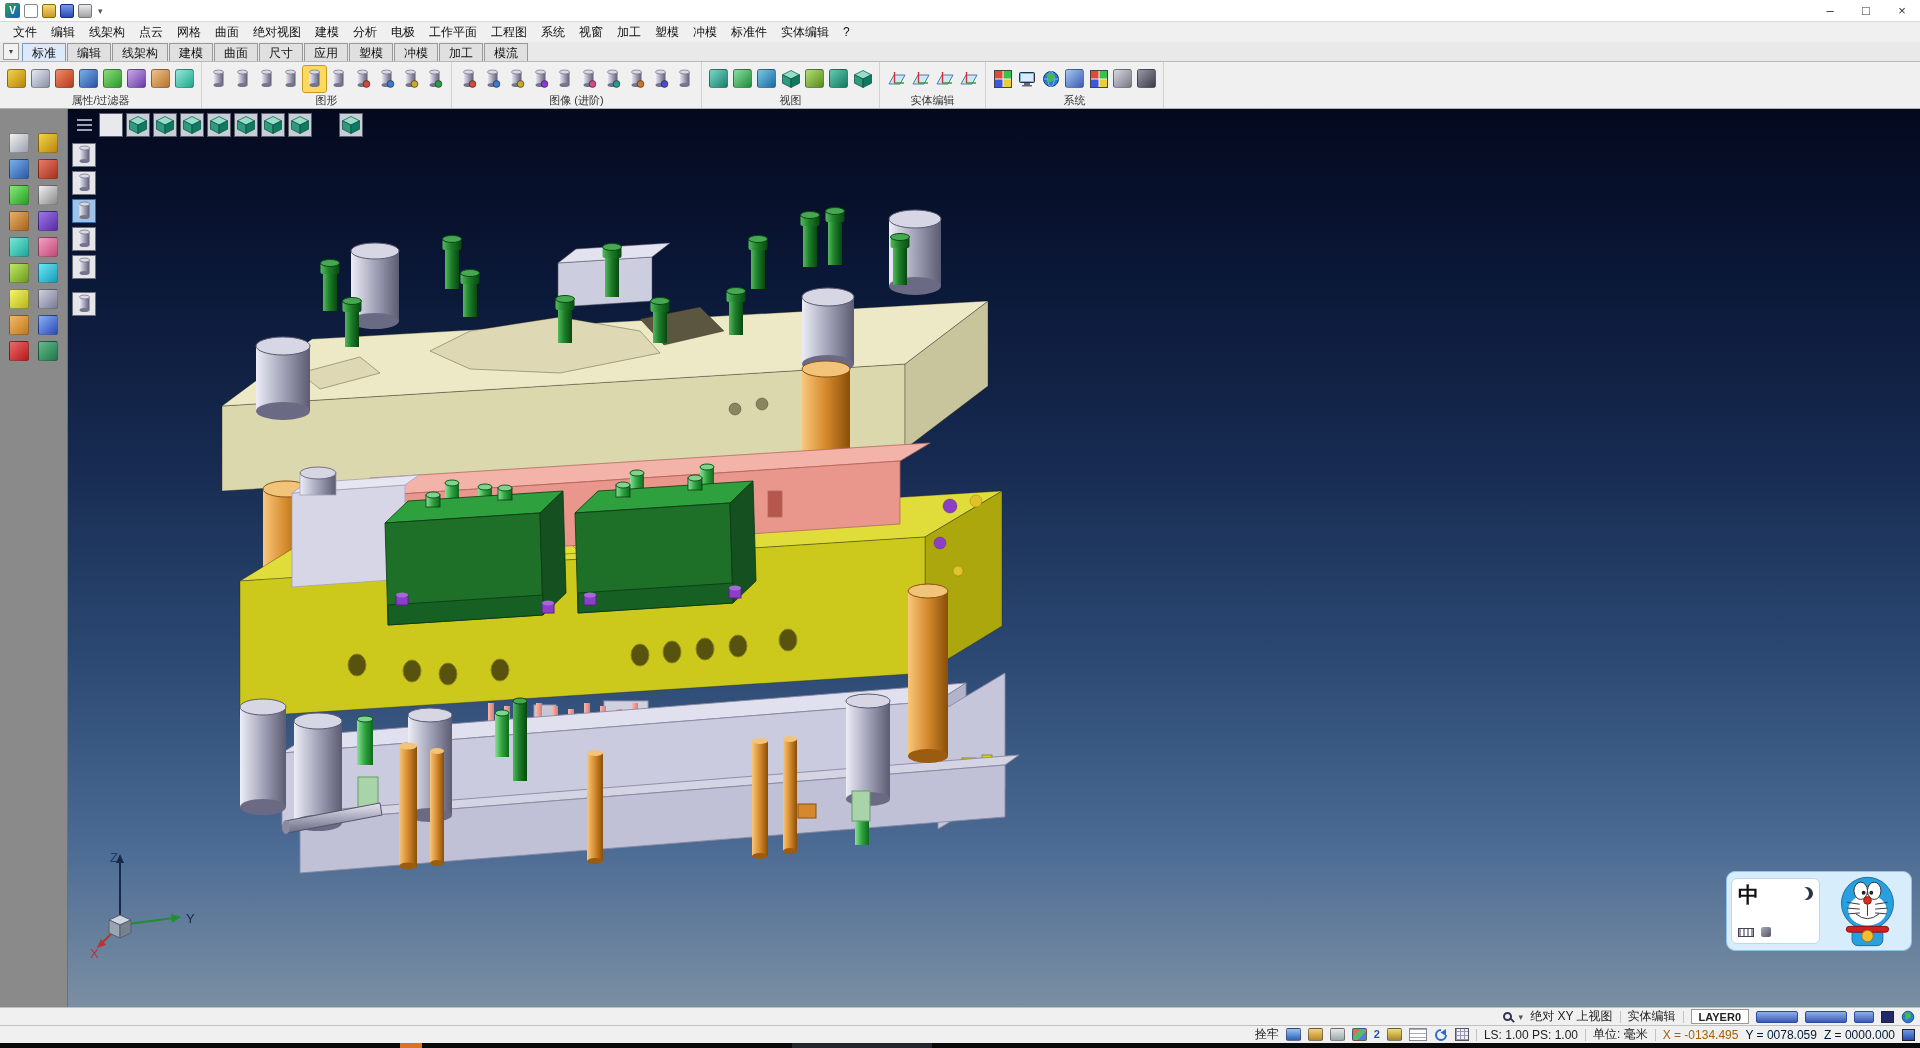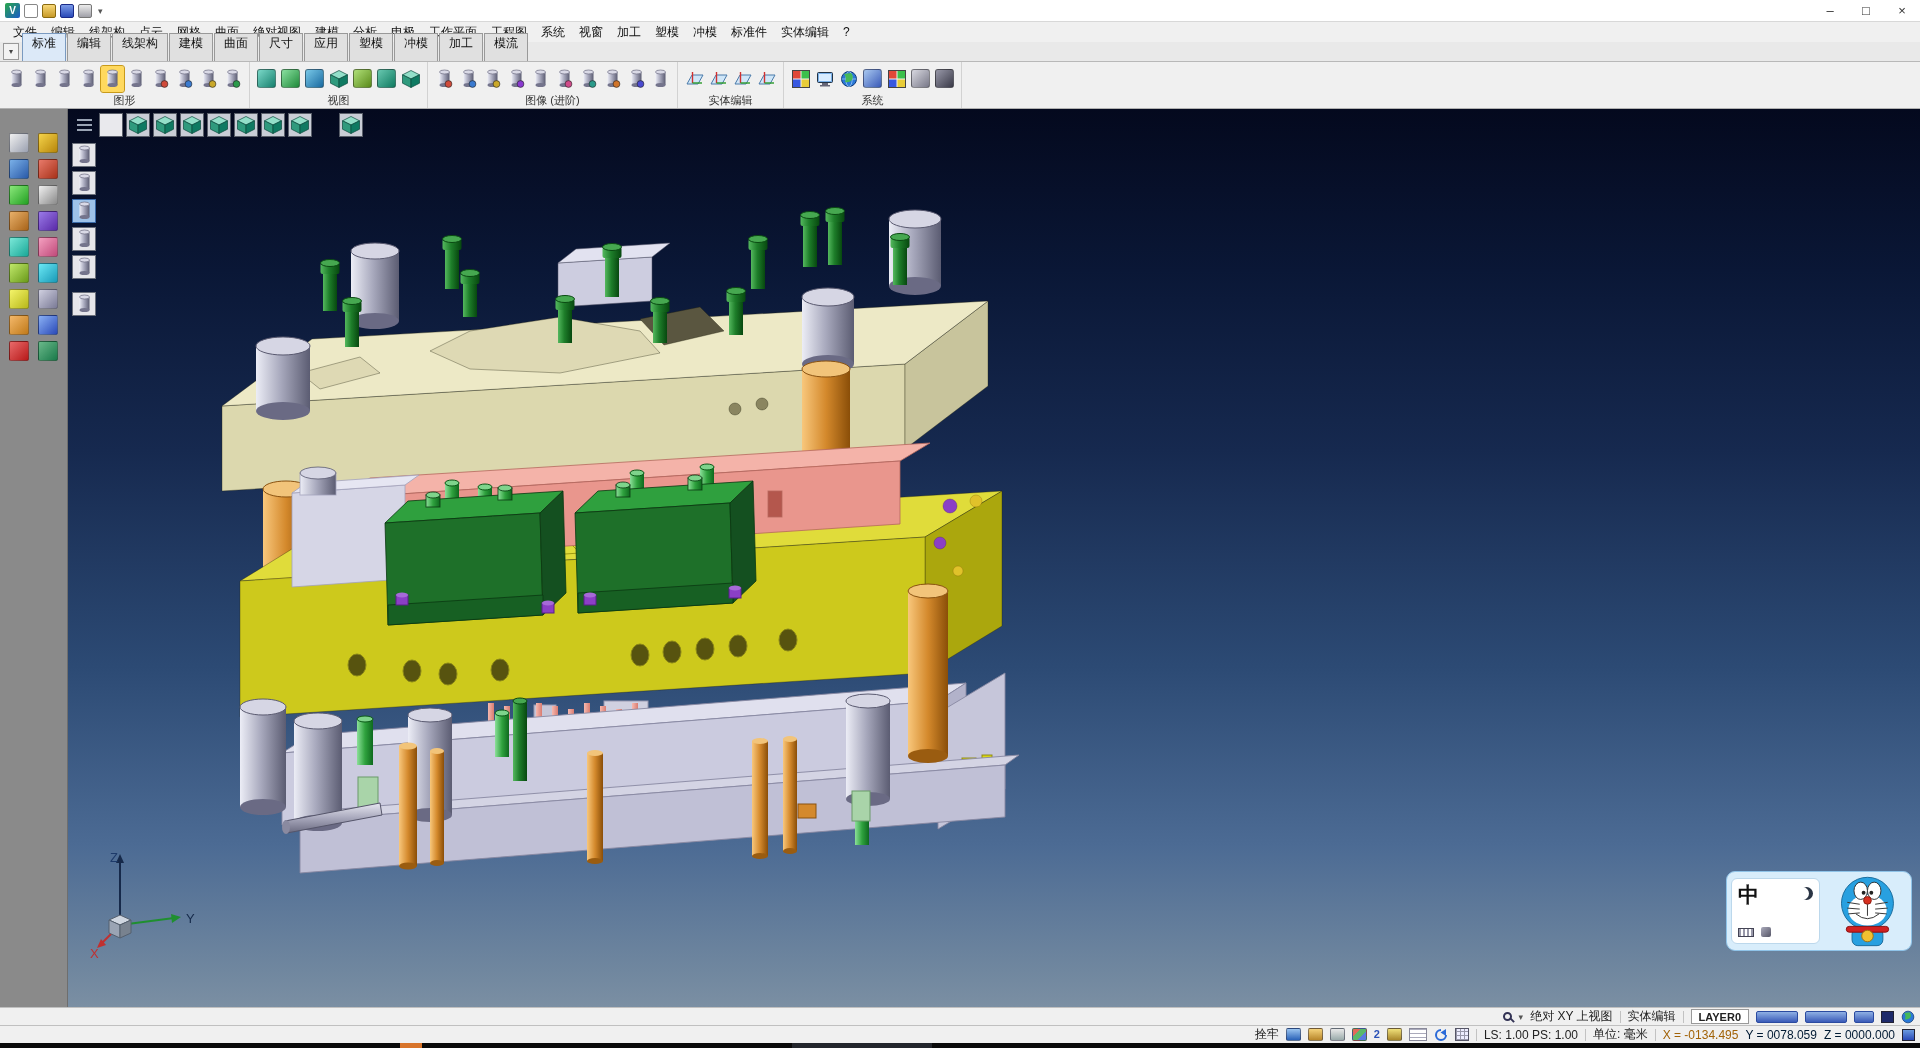--- a/index.html
+++ b/index.html
@@ -17,21 +17,21 @@
 .tb-caret{font-size:9px;color:#555;padding:0 2px}
 .tb-title{position:absolute;left:0;right:0;text-align:center;font-size:12px;color:#222;pointer-events:none}
 .tb-controls{margin-left:auto;display:flex;z-index:2}
 .tb-controls span{width:36px;height:21px;display:flex;align-items:center;justify-content:center;font-size:13px;color:#333;cursor:default}
 
 .menubar{height:20px;background:#f0f0f0;display:flex;align-items:center;padding-left:6px;flex:0 0 20px}
 .menu-item{padding:1px 7px;color:#111;white-space:nowrap}
 
 .tabbar{height:20px;background:#e9e9e9;display:flex;align-items:flex-end;padding-left:3px;border-bottom:1px solid #b8b8b8;flex:0 0 20px}
 .tab-drop{width:16px;height:17px;border:1px solid #999;background:#f2f2f2;font-size:8px;display:flex;align-items:center;justify-content:center;color:#444;margin:0 3px 1px 0}
-.tab{padding:1px 9px 2px;border:1px solid #999;border-bottom:none;background:#e0e0e0;height:28px;margin-right:1px;white-space:nowrap}
+.tab{padding:1px 9px 2px;border:1px solid #999;border-bottom:none;background:#e0e0e0;height:18px;margin-right:1px;white-space:nowrap}
 .tab.active{background:#dce9f8;border-color:#7a9ac0}
 
 .toolbar{height:47px;background:#f0f0f0;display:flex;border-bottom:1px solid #b0b0b0;flex:0 0 47px}
 .tgroup{display:flex;flex-direction:column;border-right:1px solid #d2d2d2;padding:1px 5px 0}
 .ticons{display:flex;align-items:center;gap:1px;height:31px}
 .tlabel{font-size:11px;color:#333;text-align:center;height:14px;line-height:13px;white-space:nowrap}
 .ic{width:23px;height:26px;display:inline-flex;align-items:center;justify-content:center;border-radius:2px}
 .ic.active{background:#ffd95e;outline:1px solid #c89a1a}
 .ic-tool{width:19px;height:19px;border:1px solid rgba(50,50,50,.45);border-radius:3px;margin:0 2px}
 
@@ -145,20 +145,33 @@
       <span class="tab">塑模</span>
       <span class="tab">冲模</span>
       <span class="tab">加工</span>
       <span class="tab">模流</span>
     </span>
 </div>
 
 <div class="toolbar">
     <div class="tgroup">
       <div class="ticons">
+        <span class="ic ic-tool" style="background: linear-gradient(135deg, rgb(242, 210, 74), rgb(184, 134, 11));"></span>
+        <span class="ic ic-tool" style="background: linear-gradient(135deg, rgb(232, 232, 240), rgb(136, 144, 168));"></span>
+        <span class="ic ic-tool" style="background: linear-gradient(135deg, rgb(240, 138, 106), rgb(184, 58, 26));"></span>
+        <span class="ic ic-tool" style="background: linear-gradient(135deg, rgb(122, 176, 232), rgb(42, 82, 168));"></span>
+        <span class="ic ic-tool" style="background: linear-gradient(135deg, rgb(138, 222, 122), rgb(42, 154, 42));"></span>
+        <span class="ic ic-tool" style="background: linear-gradient(135deg, rgb(202, 168, 232), rgb(106, 58, 168));"></span>
+        <span class="ic ic-tool" style="background: linear-gradient(135deg, rgb(240, 192, 138), rgb(184, 116, 42));"></span>
+        <span class="ic ic-tool" style="background: linear-gradient(135deg, rgb(154, 232, 216), rgb(26, 168, 144));"></span>
+      </div>
+      <div class="tlabel">属性/过滤器</div>
+    </div>
+    <div class="tgroup">
+      <div class="ticons">
         <span class="ic ic-cyl">
           <svg width="17" height="22" viewBox="0 0 17 22">
             <rect x="3.5" y="4" width="10" height="13" fill="url(#gCyl)"></rect>
             <ellipse cx="8.5" cy="17" rx="5" ry="2" fill="#74748c"></ellipse>
             <ellipse cx="8.5" cy="4" rx="5" ry="2" fill="#d9d9e6" stroke="#6a6a80" stroke-width="0.7"></ellipse>
           </svg>
         </span>
         <span class="ic ic-cyl">
           <svg width="17" height="22" viewBox="0 0 17 22">
             <rect x="3.5" y="4" width="10" height="13" fill="url(#gCyl)"></rect>
@@ -221,20 +234,103 @@
         <span class="ic ic-cyl">
           <svg width="17" height="22" viewBox="0 0 17 22">
             <rect x="3.5" y="4" width="10" height="13" fill="url(#gCyl)"></rect>
             <ellipse cx="8.5" cy="17" rx="5" ry="2" fill="#74748c"></ellipse>
             <ellipse cx="8.5" cy="4" rx="5" ry="2" fill="#d9d9e6" stroke="#6a6a80" stroke-width="0.7"></ellipse>
             <circle cx="12.5" cy="16" r="3.4" fill="#2a9a4a" stroke="#222" stroke-width="0.6"></circle>
           </svg>
         </span>
       </div>
       <div class="tlabel">图形</div>
+    </div>
+    <div class="tgroup">
+      <div class="ticons">
+        <span class="ic ic-cyl">
+          <svg width="17" height="22" viewBox="0 0 17 22">
+            <rect x="3.5" y="4" width="10" height="13" fill="url(#gCyl)"></rect>
+            <ellipse cx="8.5" cy="17" rx="5" ry="2" fill="#74748c"></ellipse>
+            <ellipse cx="8.5" cy="4" rx="5" ry="2" fill="#d9d9e6" stroke="#6a6a80" stroke-width="0.7"></ellipse>
+            <circle cx="12.5" cy="16" r="3.4" fill="#d04a3a" stroke="#222" stroke-width="0.6"></circle>
+          </svg>
+        </span>
+        <span class="ic ic-cyl">
+          <svg width="17" height="22" viewBox="0 0 17 22">
+            <rect x="3.5" y="4" width="10" height="13" fill="url(#gCyl)"></rect>
+            <ellipse cx="8.5" cy="17" rx="5" ry="2" fill="#74748c"></ellipse>
+            <ellipse cx="8.5" cy="4" rx="5" ry="2" fill="#d9d9e6" stroke="#6a6a80" stroke-width="0.7"></ellipse>
+            <circle cx="12.5" cy="16" r="3.4" fill="#3a7ad0" stroke="#222" stroke-width="0.6"></circle>
+          </svg>
+        </span>
+        <span class="ic ic-cyl">
+          <svg width="17" height="22" viewBox="0 0 17 22">
+            <rect x="3.5" y="4" width="10" height="13" fill="url(#gCyl)"></rect>
+            <ellipse cx="8.5" cy="17" rx="5" ry="2" fill="#74748c"></ellipse>
+            <ellipse cx="8.5" cy="4" rx="5" ry="2" fill="#d9d9e6" stroke="#6a6a80" stroke-width="0.7"></ellipse>
+            <circle cx="12.5" cy="16" r="3.4" fill="#caa82a" stroke="#222" stroke-width="0.6"></circle>
+          </svg>
+        </span>
+        <span class="ic ic-cyl">
+          <svg width="17" height="22" viewBox="0 0 17 22">
+            <rect x="3.5" y="4" width="10" height="13" fill="url(#gCyl)"></rect>
+            <ellipse cx="8.5" cy="17" rx="5" ry="2" fill="#74748c"></ellipse>
+            <ellipse cx="8.5" cy="4" rx="5" ry="2" fill="#d9d9e6" stroke="#6a6a80" stroke-width="0.7"></ellipse>
+            <circle cx="12.5" cy="16" r="3.4" fill="#8a3ad0" stroke="#222" stroke-width="0.6"></circle>
+          </svg>
+        </span>
+        <span class="ic ic-cyl">
+          <svg width="17" height="22" viewBox="0 0 17 22">
+            <rect x="3.5" y="4" width="10" height="13" fill="url(#gCyl)"></rect>
+            <ellipse cx="8.5" cy="17" rx="5" ry="2" fill="#74748c"></ellipse>
+            <ellipse cx="8.5" cy="4" rx="5" ry="2" fill="#d9d9e6" stroke="#6a6a80" stroke-width="0.7"></ellipse>
+          </svg>
+        </span>
+        <span class="ic ic-cyl">
+          <svg width="17" height="22" viewBox="0 0 17 22">
+            <rect x="3.5" y="4" width="10" height="13" fill="url(#gCyl)"></rect>
+            <ellipse cx="8.5" cy="17" rx="5" ry="2" fill="#74748c"></ellipse>
+            <ellipse cx="8.5" cy="4" rx="5" ry="2" fill="#d9d9e6" stroke="#6a6a80" stroke-width="0.7"></ellipse>
+            <circle cx="12.5" cy="16" r="3.4" fill="#d04a8a" stroke="#222" stroke-width="0.6"></circle>
+          </svg>
+        </span>
+        <span class="ic ic-cyl">
+          <svg width="17" height="22" viewBox="0 0 17 22">
+            <rect x="3.5" y="4" width="10" height="13" fill="url(#gCyl)"></rect>
+            <ellipse cx="8.5" cy="17" rx="5" ry="2" fill="#74748c"></ellipse>
+            <ellipse cx="8.5" cy="4" rx="5" ry="2" fill="#d9d9e6" stroke="#6a6a80" stroke-width="0.7"></ellipse>
+            <circle cx="12.5" cy="16" r="3.4" fill="#2a9a8a" stroke="#222" stroke-width="0.6"></circle>
+          </svg>
+        </span>
+        <span class="ic ic-cyl">
+          <svg width="17" height="22" viewBox="0 0 17 22">
+            <rect x="3.5" y="4" width="10" height="13" fill="url(#gCyl)"></rect>
+            <ellipse cx="8.5" cy="17" rx="5" ry="2" fill="#74748c"></ellipse>
+            <ellipse cx="8.5" cy="4" rx="5" ry="2" fill="#d9d9e6" stroke="#6a6a80" stroke-width="0.7"></ellipse>
+            <circle cx="12.5" cy="16" r="3.4" fill="#d0742a" stroke="#222" stroke-width="0.6"></circle>
+          </svg>
+        </span>
+        <span class="ic ic-cyl">
+          <svg width="17" height="22" viewBox="0 0 17 22">
+            <rect x="3.5" y="4" width="10" height="13" fill="url(#gCyl)"></rect>
+            <ellipse cx="8.5" cy="17" rx="5" ry="2" fill="#74748c"></ellipse>
+            <ellipse cx="8.5" cy="4" rx="5" ry="2" fill="#d9d9e6" stroke="#6a6a80" stroke-width="0.7"></ellipse>
+            <circle cx="12.5" cy="16" r="3.4" fill="#4a4ad0" stroke="#222" stroke-width="0.6"></circle>
+          </svg>
+        </span>
+        <span class="ic ic-cyl">
+          <svg width="17" height="22" viewBox="0 0 17 22">
+            <rect x="3.5" y="4" width="10" height="13" fill="url(#gCyl)"></rect>
+            <ellipse cx="8.5" cy="17" rx="5" ry="2" fill="#74748c"></ellipse>
+            <ellipse cx="8.5" cy="4" rx="5" ry="2" fill="#d9d9e6" stroke="#6a6a80" stroke-width="0.7"></ellipse>
+          </svg>
+        </span>
+      </div>
+      <div class="tlabel">图像 (进阶)</div>
     </div>
     <div class="tgroup">
       <div class="ticons">
         <span class="ic ic-tool" style="background: linear-gradient(135deg, rgb(122, 216, 200), rgb(23, 128, 110));"></span>
         <span class="ic ic-tool" style="background: linear-gradient(135deg, rgb(138, 224, 160), rgb(31, 138, 58));"></span>
         <span class="ic ic-tool" style="background: linear-gradient(135deg, rgb(120, 200, 232), rgb(26, 106, 160));"></span>
         <span class="ic ic-cube">
           <svg width="20" height="20" viewBox="0 0 20 20">
             <polygon points="10,1.5 18.5,5.8 10,10 1.5,5.8" fill="#93dfc9" stroke="#0b4a3e" stroke-width="0.7"></polygon>
             <polygon points="1.5,5.8 10,10 10,18.5 1.5,14.2" fill="#2f9a7d" stroke="#0b4a3e" stroke-width="0.7"></polygon>
@@ -245,103 +341,20 @@
         <span class="ic ic-tool" style="background: linear-gradient(135deg, rgb(104, 200, 176), rgb(15, 122, 96));"></span>
         <span class="ic ic-cube">
           <svg width="20" height="20" viewBox="0 0 20 20">
             <polygon points="10,1.5 18.5,5.8 10,10 1.5,5.8" fill="#93dfc9" stroke="#0b4a3e" stroke-width="0.7"></polygon>
             <polygon points="1.5,5.8 10,10 10,18.5 1.5,14.2" fill="#2f9a7d" stroke="#0b4a3e" stroke-width="0.7"></polygon>
             <polygon points="18.5,5.8 10,10 10,18.5 18.5,14.2" fill="#0f7a62" stroke="#0b4a3e" stroke-width="0.7"></polygon>
           </svg>
         </span>
       </div>
       <div class="tlabel">视图</div>
-    </div>
-    <div class="tgroup">
-      <div class="ticons">
-        <span class="ic ic-cyl">
-          <svg width="17" height="22" viewBox="0 0 17 22">
-            <rect x="3.5" y="4" width="10" height="13" fill="url(#gCyl)"></rect>
-            <ellipse cx="8.5" cy="17" rx="5" ry="2" fill="#74748c"></ellipse>
-            <ellipse cx="8.5" cy="4" rx="5" ry="2" fill="#d9d9e6" stroke="#6a6a80" stroke-width="0.7"></ellipse>
-            <circle cx="12.5" cy="16" r="3.4" fill="#d04a3a" stroke="#222" stroke-width="0.6"></circle>
-          </svg>
-        </span>
-        <span class="ic ic-cyl">
-          <svg width="17" height="22" viewBox="0 0 17 22">
-            <rect x="3.5" y="4" width="10" height="13" fill="url(#gCyl)"></rect>
-            <ellipse cx="8.5" cy="17" rx="5" ry="2" fill="#74748c"></ellipse>
-            <ellipse cx="8.5" cy="4" rx="5" ry="2" fill="#d9d9e6" stroke="#6a6a80" stroke-width="0.7"></ellipse>
-            <circle cx="12.5" cy="16" r="3.4" fill="#3a7ad0" stroke="#222" stroke-width="0.6"></circle>
-          </svg>
-        </span>
-        <span class="ic ic-cyl">
-          <svg width="17" height="22" viewBox="0 0 17 22">
-            <rect x="3.5" y="4" width="10" height="13" fill="url(#gCyl)"></rect>
-            <ellipse cx="8.5" cy="17" rx="5" ry="2" fill="#74748c"></ellipse>
-            <ellipse cx="8.5" cy="4" rx="5" ry="2" fill="#d9d9e6" stroke="#6a6a80" stroke-width="0.7"></ellipse>
-            <circle cx="12.5" cy="16" r="3.4" fill="#caa82a" stroke="#222" stroke-width="0.6"></circle>
-          </svg>
-        </span>
-        <span class="ic ic-cyl">
-          <svg width="17" height="22" viewBox="0 0 17 22">
-            <rect x="3.5" y="4" width="10" height="13" fill="url(#gCyl)"></rect>
-            <ellipse cx="8.5" cy="17" rx="5" ry="2" fill="#74748c"></ellipse>
-            <ellipse cx="8.5" cy="4" rx="5" ry="2" fill="#d9d9e6" stroke="#6a6a80" stroke-width="0.7"></ellipse>
-            <circle cx="12.5" cy="16" r="3.4" fill="#8a3ad0" stroke="#222" stroke-width="0.6"></circle>
-          </svg>
-        </span>
-        <span class="ic ic-cyl">
-          <svg width="17" height="22" viewBox="0 0 17 22">
-            <rect x="3.5" y="4" width="10" height="13" fill="url(#gCyl)"></rect>
-            <ellipse cx="8.5" cy="17" rx="5" ry="2" fill="#74748c"></ellipse>
-            <ellipse cx="8.5" cy="4" rx="5" ry="2" fill="#d9d9e6" stroke="#6a6a80" stroke-width="0.7"></ellipse>
-          </svg>
-        </span>
-        <span class="ic ic-cyl">
-          <svg width="17" height="22" viewBox="0 0 17 22">
-            <rect x="3.5" y="4" width="10" height="13" fill="url(#gCyl)"></rect>
-            <ellipse cx="8.5" cy="17" rx="5" ry="2" fill="#74748c"></ellipse>
-            <ellipse cx="8.5" cy="4" rx="5" ry="2" fill="#d9d9e6" stroke="#6a6a80" stroke-width="0.7"></ellipse>
-            <circle cx="12.5" cy="16" r="3.4" fill="#d04a8a" stroke="#222" stroke-width="0.6"></circle>
-          </svg>
-        </span>
-        <span class="ic ic-cyl">
-          <svg width="17" height="22" viewBox="0 0 17 22">
-            <rect x="3.5" y="4" width="10" height="13" fill="url(#gCyl)"></rect>
-            <ellipse cx="8.5" cy="17" rx="5" ry="2" fill="#74748c"></ellipse>
-            <ellipse cx="8.5" cy="4" rx="5" ry="2" fill="#d9d9e6" stroke="#6a6a80" stroke-width="0.7"></ellipse>
-            <circle cx="12.5" cy="16" r="3.4" fill="#2a9a8a" stroke="#222" stroke-width="0.6"></circle>
-          </svg>
-        </span>
-        <span class="ic ic-cyl">
-          <svg width="17" height="22" viewBox="0 0 17 22">
-            <rect x="3.5" y="4" width="10" height="13" fill="url(#gCyl)"></rect>
-            <ellipse cx="8.5" cy="17" rx="5" ry="2" fill="#74748c"></ellipse>
-            <ellipse cx="8.5" cy="4" rx="5" ry="2" fill="#d9d9e6" stroke="#6a6a80" stroke-width="0.7"></ellipse>
-            <circle cx="12.5" cy="16" r="3.4" fill="#d0742a" stroke="#222" stroke-width="0.6"></circle>
-          </svg>
-        </span>
-        <span class="ic ic-cyl">
-          <svg width="17" height="22" viewBox="0 0 17 22">
-            <rect x="3.5" y="4" width="10" height="13" fill="url(#gCyl)"></rect>
-            <ellipse cx="8.5" cy="17" rx="5" ry="2" fill="#74748c"></ellipse>
-            <ellipse cx="8.5" cy="4" rx="5" ry="2" fill="#d9d9e6" stroke="#6a6a80" stroke-width="0.7"></ellipse>
-            <circle cx="12.5" cy="16" r="3.4" fill="#4a4ad0" stroke="#222" stroke-width="0.6"></circle>
-          </svg>
-        </span>
-        <span class="ic ic-cyl">
-          <svg width="17" height="22" viewBox="0 0 17 22">
-            <rect x="3.5" y="4" width="10" height="13" fill="url(#gCyl)"></rect>
-            <ellipse cx="8.5" cy="17" rx="5" ry="2" fill="#74748c"></ellipse>
-            <ellipse cx="8.5" cy="4" rx="5" ry="2" fill="#d9d9e6" stroke="#6a6a80" stroke-width="0.7"></ellipse>
-          </svg>
-        </span>
-      </div>
-      <div class="tlabel">图像 (进阶)</div>
     </div>
     <div class="tgroup">
       <div class="ticons">
         <span class="ic ic-plane">
           <svg width="20" height="18" viewBox="0 0 20 18">
             <polygon points="2,14 7,5 18,5 13,14" fill="#cfe6f8" stroke="#4a7aaa"></polygon>
             <line x1="7.5" y1="13" x2="7.5" y2="2" stroke="#d03030" stroke-width="1.4"></line>
             <line x1="7.5" y1="13" x2="17" y2="13" stroke="#2a9a2a" stroke-width="1.4"></line>
           </svg>
         </span>

